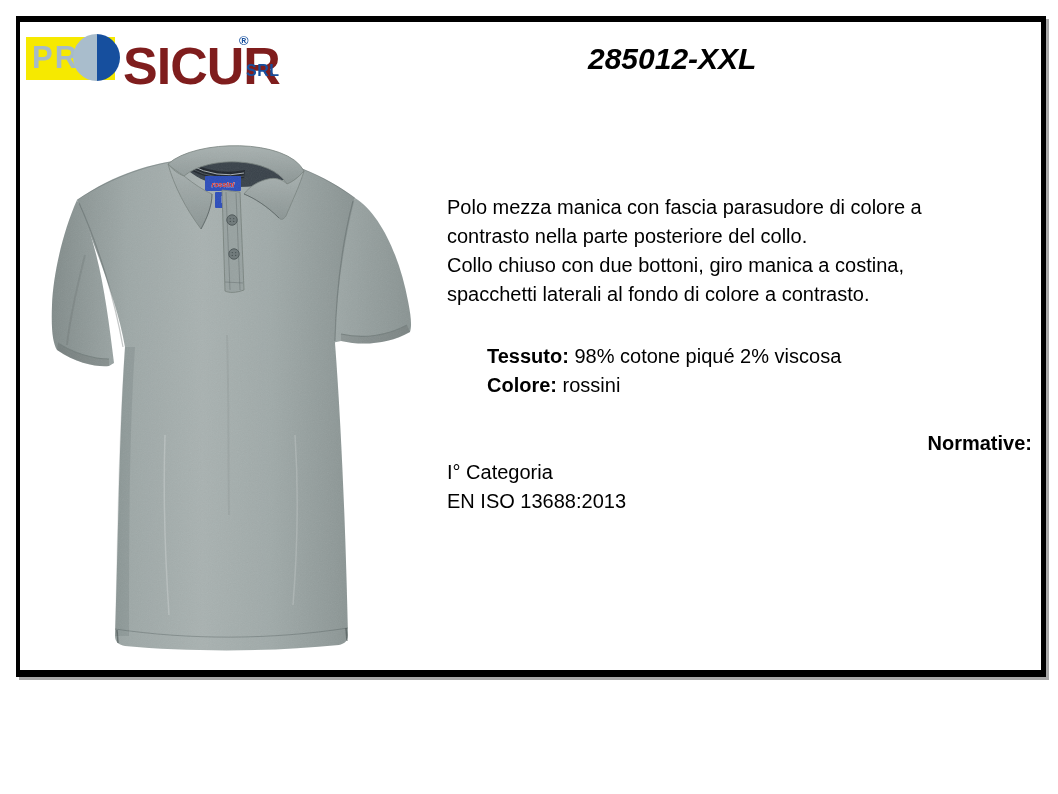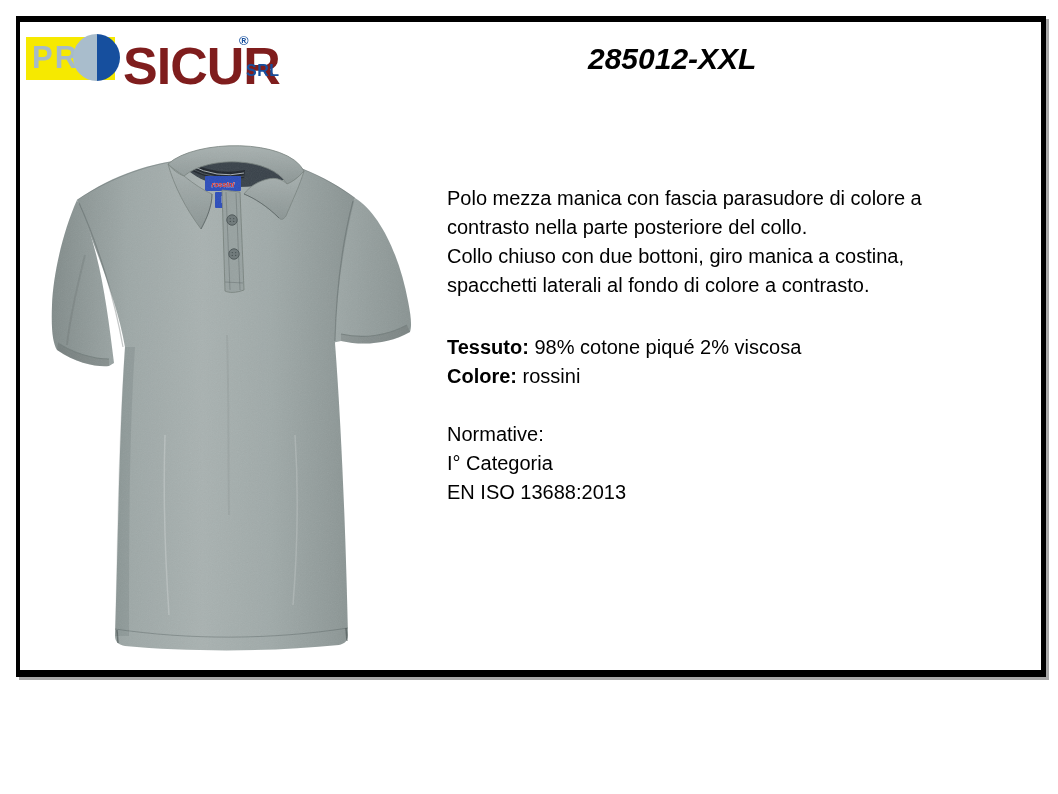--- a/index.html
+++ b/index.html
@@ -13,24 +13,24 @@
   .logo-pr{position:absolute;left:6px;top:7px;font-weight:bold;font-size:31px;color:#a6bac9;letter-spacing:2px;}
   .logo-circle{position:absolute;left:47px;top:1px;width:47px;height:47px;border-radius:50%;
     background:linear-gradient(90deg,#a9bdcc 50%,#164f9e 50%);}
   .logo-sicur{position:absolute;left:97px;top:3px;font-weight:bold;font-size:52px;color:#7f1d1d;letter-spacing:-1px;}
   .logo-reg{position:absolute;left:213px;top:0px;font-size:13px;color:#164f9e;font-weight:bold;}
   .logo-srl{position:absolute;left:220px;top:29px;font-size:16px;font-weight:bold;color:#164f9e;letter-spacing:.5px;}
   
   .title{position:absolute;left:568px;top:20px;font-size:30px;font-weight:bold;font-style:italic;color:#000;}
   
   .textcol{position:absolute;left:427px;top:162px;width:585px;font-size:20px;line-height:29px;color:#000;}
-  .desc{white-space:pre-line;margin:0 0 33px 0;}
+  .desc{white-space:pre-line;margin:9px 0 33px 0;}
   .specs{margin:0 0 29px 0;}
-  .spec-row b{font-weight:bold;}
-  .norm-label{font-weight:normal;}
+  .spec-row b{font-weight:bold;margin-left:40px;}
+  .norm-label{font-weight:bold;text-align:right;}
   
   .photo{position:absolute;left:25px;top:113px;width:400px;height:520px;}
 </style>
 </head>
 <body>
 
 <div class="frame">
 
   <div class="logo">
     <div class="logo-yellow"></div>

